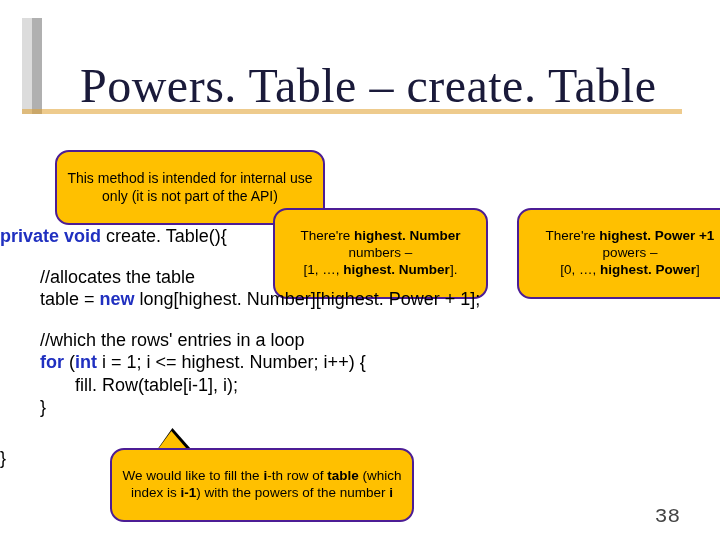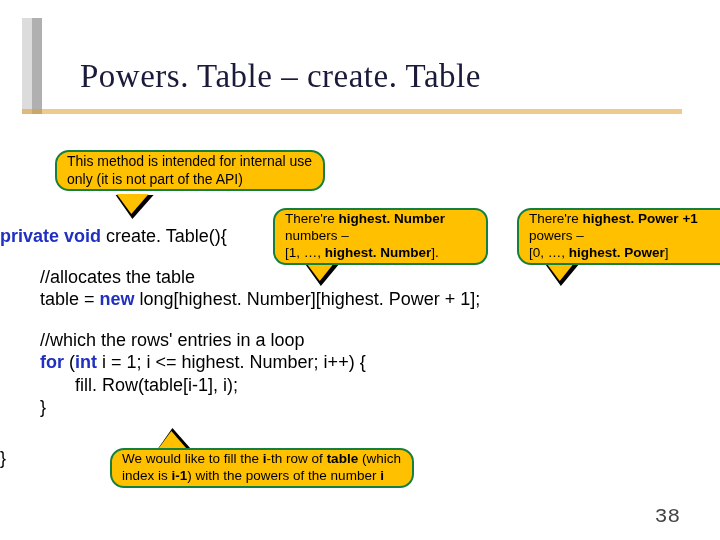--- a/index.html
+++ b/index.html
@@ -40,21 +40,21 @@
     width: 660px;
     height: 5px;
     background: #e0a030; 
     opacity: 0.55;
   }
   .title {
     position: absolute;
     left: 80px;
     top: 40px;
     font-family: "Times New Roman", Times, serif;
-    font-size: 33px;
+    font-size: 48px;
     letter-spacing: 0.5px;
     color: #1a1a3a;
   }
 
   
   .code {
     position: absolute;
     top: 225px;
     left: 0;
     width: 576px;
@@ -63,25 +63,26 @@
     line-height: 1.25;
   }
   .code .l { white-space: pre; }
   .kw { color: #2030c0; font-weight: bold; }
   .code-indent { margin-left: 40px; }
 
   
   .callout {
     position: absolute;
     background: #ffc000;
-    border: 2px solid #15803d;
+    border: 2px solid #4c1d95;
     border-radius: 14px;
-    padding: 1px 10px;
+    padding: 18px 10px;
     font-family: Arial, Helvetica, sans-serif;
     font-size: 14px;
+    text-align: center;
     color: #000;
     line-height: 1.25;
   }
   .callout .b { font-weight: bold; }
 
   .tail {
     position: absolute;
     width: 0; height: 0;
     border-style: solid;
   }
@@ -95,21 +96,21 @@
     transform: skewX(-25deg);
   }
   .c1t-inner {
     left: 112px; top: 194px;
     border-width: 20px 8px 0 24px;
     border-color: #ffc000 transparent transparent transparent;
     transform: skewX(-25deg);
   }
 
   
-  .c2 { top: 208px; left: 273px; width: 215px; font-size: 13.5px; border-radius: 13px; }
+  .c2 { top: 208px; left: 273px; width: 215px; font-size: 13.5px; }
   .c2t-outer {
     left: 300px; top: 264px;
     border-width: 22px 8px 0 26px;
     border-color: #000 transparent transparent transparent;
     transform: skewX(-25deg);
   }
   .c2t-inner {
     left: 302px; top: 263px;
     border-width: 18px 6px 0 22px;
     border-color: #ffc000 transparent transparent transparent;

